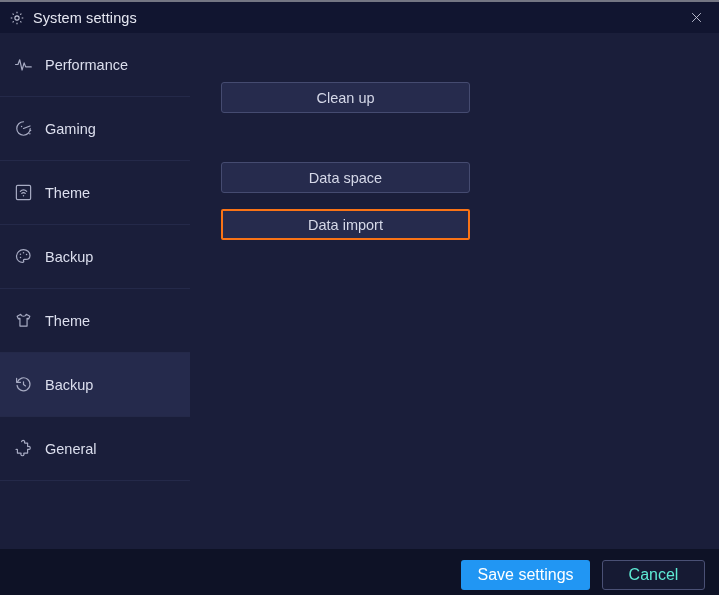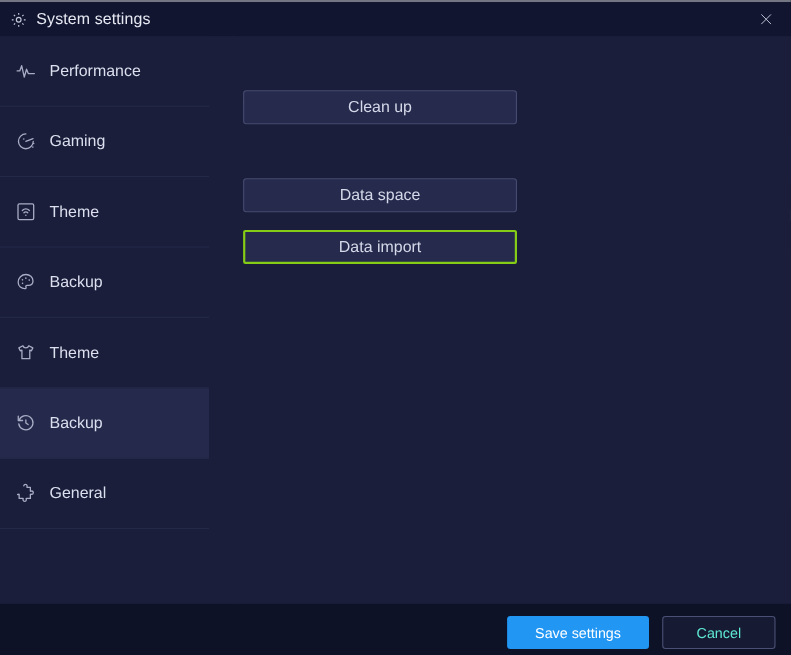--- a/index.html
+++ b/index.html
@@ -184,38 +184,38 @@
     justify-content: center;
     box-sizing: border-box;
     cursor: pointer;
     padding: 0;
   }
   .btn-cleanup   { top: 49px; }
   .btn-backup    { top: 129px; }
   .btn-import    { top: 176px; }
 
   .btn-import.highlighted {
-    border: 2px solid #84cc16;
+    border: 2px solid #f97316;
     border-radius: 2px;
   }
 
   
   .footer {
     position: absolute;
     left: 0;
     top: 549px;
     width: 719px;
     height: 46px;
     background: #0e1226;
   }
   .footer-btn {
     position: absolute;
     top: 11px;
     height: 30px;
-    font-size: 13px;
+    font-size: 16px;
     font-family: "Liberation Sans", sans-serif;
     border-radius: 3px;
     display: flex;
     align-items: center;
     justify-content: center;
     box-sizing: border-box;
     cursor: pointer;
     padding: 0;
   }
   .btn-save {

